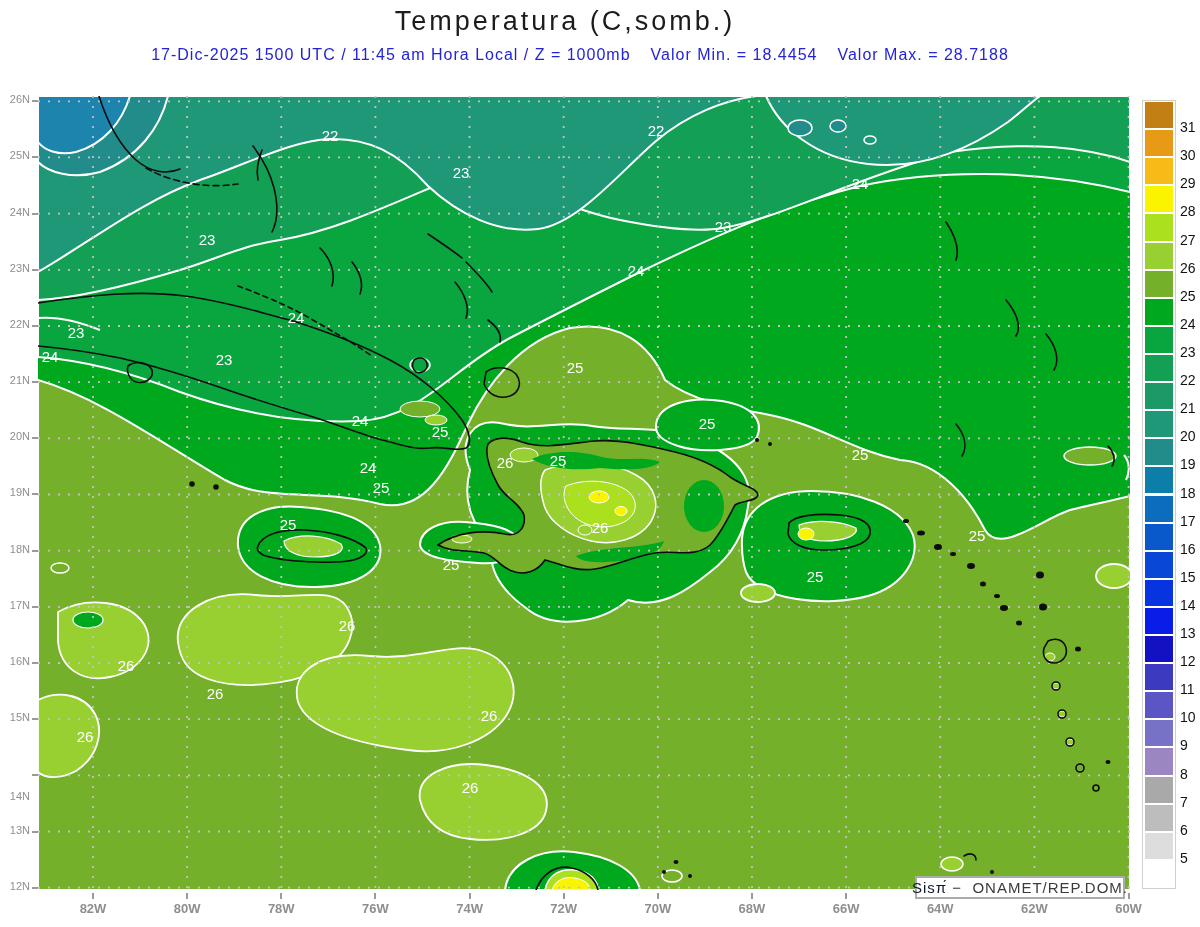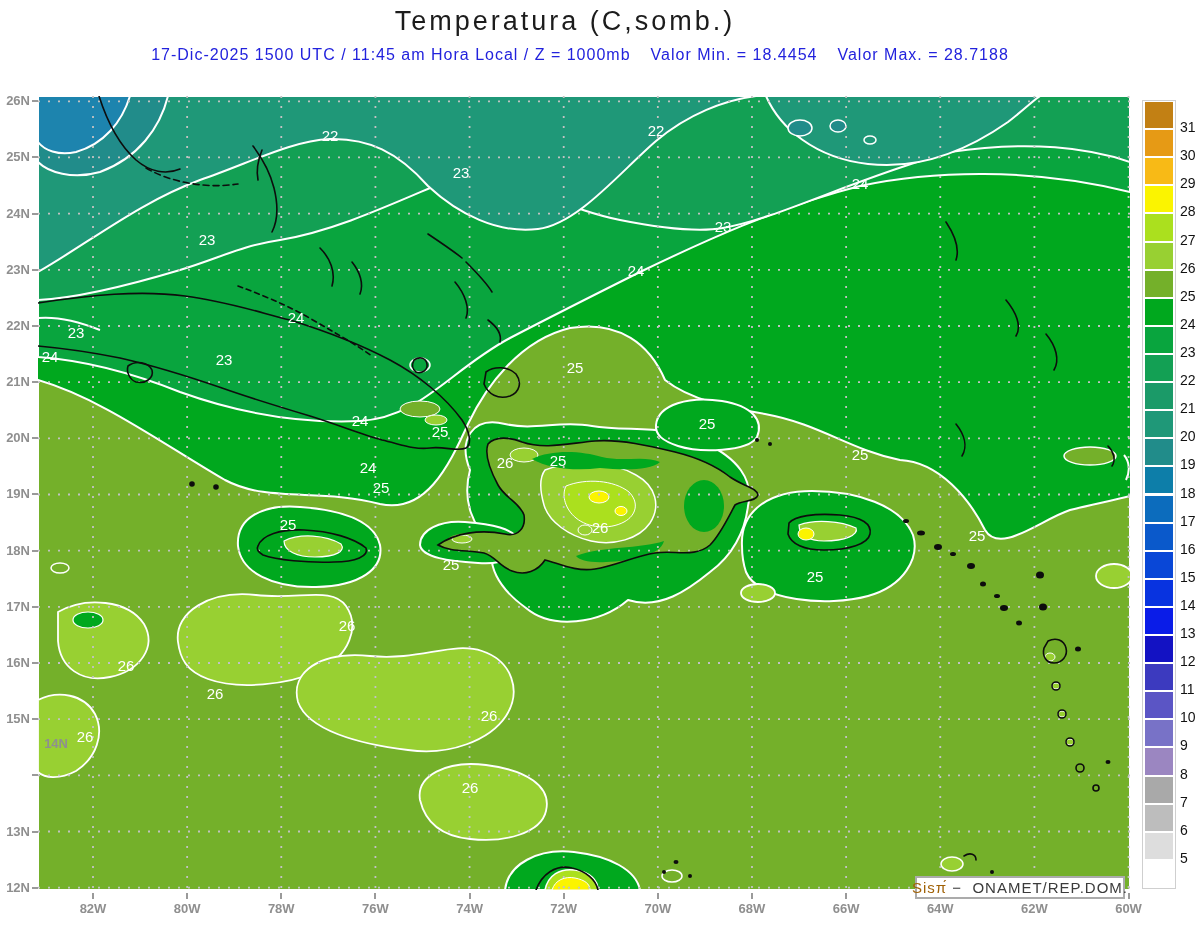--- a/index.html
+++ b/index.html
@@ -6,33 +6,33 @@
   .canvas{position:relative;width:1200px;height:927px;background:#ffffff;overflow:hidden;
           font-family:"Liberation Sans","DejaVu Sans",sans-serif;}
   .title{position:absolute;top:6px;left:0;width:1130px;text-align:center;
          font-size:27px;letter-spacing:3px;color:#1c1c1c;white-space:pre;}
   .sub1{position:absolute;top:46px;left:0;width:1160px;text-align:center;
         font-size:16px;letter-spacing:1px;color:#2222dd;white-space:pre;}
   .sub1 span{margin:0 10px;}
   .sub2{position:absolute;top:69px;left:0;width:1160px;text-align:center;
         font-size:15px;letter-spacing:1px;color:#2f8fe8;white-space:pre;}
   .mapwrap{position:absolute;left:38px;top:96px;width:1092px;height:794px;}
-  .latlab{position:absolute;width:30px;text-align:right;font-size:13px;font-weight:bold;color:#8f8f8f;}
+  .latlab{position:absolute;width:30px;text-align:right;font-size:11px;font-weight:normal;color:#8f8f8f;}
   .lattick{position:absolute;left:32px;width:6px;height:2px;background:#9a9a9a;}
   .lonlab{position:absolute;width:44px;text-align:center;font-size:13px;font-weight:bold;color:#8f8f8f;top:901px;}
   .lontick{position:absolute;top:893px;width:2px;height:6px;background:#9a9a9a;}
   .cbar{position:absolute;left:1142px;top:100px;width:32px;height:787px;
         border:1px solid #cfcfcf;background:#fff;}
   .cbseg{position:absolute;left:1px;width:28px;border:1px solid #fff;}
   .cblab{position:absolute;left:1180px;width:30px;font-size:14px;color:#111;}
   .attr{position:absolute;left:915px;top:876px;width:206px;height:19px;background:#fff;
         border:2px solid #ababab;box-shadow:inset 0 0 0 1px #fff;
         display:flex;align-items:center;justify-content:center;
         font-size:15px;letter-spacing:1px;white-space:pre;z-index:5;}
-  .attr .brand{color:#a16207;}
+  .attr .brand{color:#0f172a;}
   .attr .org{color:#3b3b3b;}
   svg text.clab{fill:#ffffff;font-size:15px;font-family:"Liberation Sans",sans-serif;}
 </style>
 </head>
 <body>
 
 <div class="canvas">
 
   <div class="title">Temperatura (C,somb.)</div>
   <div class="sub1"><span>17-Dic-2025 1500 UTC / 11:45 am Hora Local / Z = 1000mb</span><span>Valor Min. = 18.4454</span><span>Valor Max. = 28.7188</span></div>
@@ -255,21 +255,21 @@
       <div class="latlab" style="left: 0px; top: 486.49px;">19N</div>
       <div class="lattick" style="top: 493.49px;"></div>
       <div class="latlab" style="left: 0px; top: 542.66px;">18N</div>
       <div class="lattick" style="top: 549.66px;"></div>
       <div class="latlab" style="left: 0px; top: 598.83px;">17N</div>
       <div class="lattick" style="top: 605.83px;"></div>
       <div class="latlab" style="left: 0px; top: 655px;">16N</div>
       <div class="lattick" style="top: 662px;"></div>
       <div class="latlab" style="left: 0px; top: 711.17px;">15N</div>
       <div class="lattick" style="top: 718.17px;"></div>
-      <div class="latlab" style="left: 0px; top: 736px; padding-left: 38px;">14N</div>
+      <div class="latlab" style="left: 0px; top: 790px;">14N</div>
       <div class="lattick" style="top: 774.34px;"></div>
       <div class="latlab" style="left: 0px; top: 823.51px;">13N</div>
       <div class="lattick" style="top: 830.51px;"></div>
       <div class="latlab" style="left: 0px; top: 879.68px;">12N</div>
       <div class="lattick" style="top: 886.68px;"></div>
       <div class="lonlab" style="left: 71px;">82W</div>
       <div class="lontick" style="left: 92px;"></div>
       <div class="lonlab" style="left: 165.14px;">80W</div>
       <div class="lontick" style="left: 186.14px;"></div>
       <div class="lonlab" style="left: 259.28px;">78W</div>

